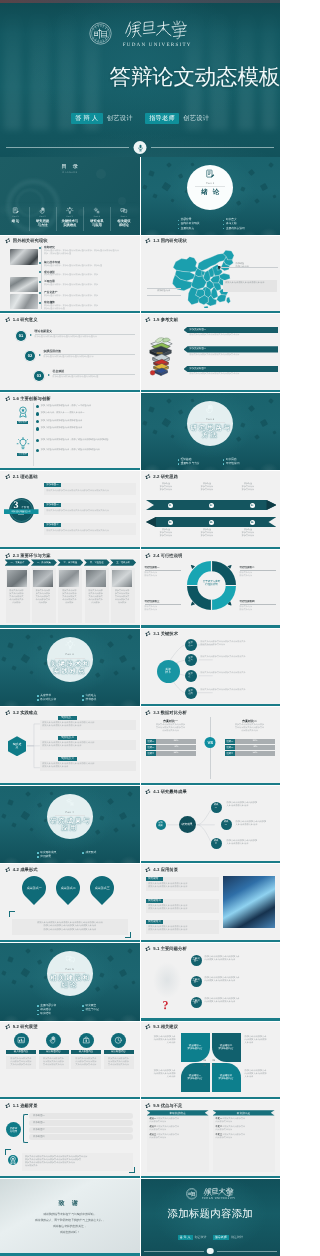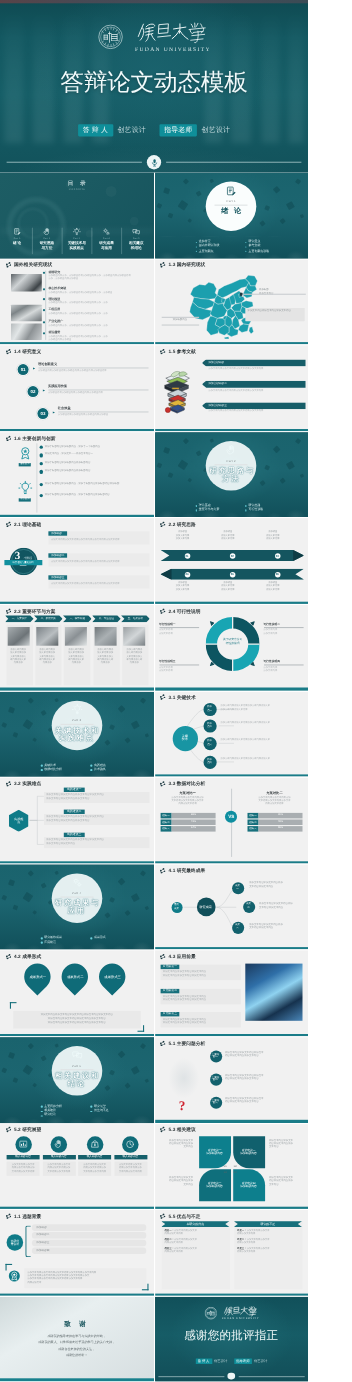--- a/index.html
+++ b/index.html
@@ -16,23 +16,23 @@
   .hero-cols{position:absolute;left:0;top:0;width:280px;height:130px;opacity:.16;filter:blur(3px);}
   .hero-cols i{position:absolute;bottom:0;top:10px;background:linear-gradient(180deg,rgba(160,205,208,.0) 0%,rgba(150,198,202,.5) 40%,rgba(175,215,218,.7) 100%);}
   .hero-glow{position:absolute;left:0;top:0;right:0;bottom:0;
         background:radial-gradient(ellipse 210px 60px at 50% 112%, rgba(140,195,200,.12), rgba(0,0,0,0) 72%);}
   .logo-wrap{position:absolute;left:0;right:0;top:19px;height:30px;display:flex;align-items:flex-start;justify-content:center;gap:9px;padding-left:1px;}
   .seal{width:23px;height:23px;flex:0 0 auto;margin-top:3px;}
   .logo-txt{display:flex;flex-direction:column;align-items:center;}
   .logo-cn{height:21px;width:66px;}
   .logo-en{font-size:5.05px;letter-spacing:1.25px;color:#dcebec;margin-top:1.5px;
       font-family:"Liberation Serif",serif;white-space:nowrap;text-indent:1.35px;}
-  .hero-title{position:absolute;left:0;right:0;top:62px;text-align:center;
+  .hero-title{position:absolute;left:0;right:0;top:62px;text-align:right;
       font-size:21.5px;line-height:30px;color:#f2fafb;letter-spacing:-0.2px;font-weight:400;
-      font-family:Liberation Mono, monospace;text-shadow:0 1px 3px rgba(0,0,0,.3);}
+      font-family:Liberation Serif, serif;text-shadow:0 1px 3px rgba(0,0,0,.3);}
   .hero-tags{position:absolute;left:0;right:0;top:113px;display:flex;justify-content:center;
       align-items:center;gap:12px;}
   .tag{display:flex;align-items:center;gap:4px;}
   .tag .k{background:#0f8f9a;color:#fff;font-size:6.2px;line-height:9px;padding:1px 4.5px;border-radius:1px;white-space:nowrap;letter-spacing:.2px;}
   .tag .v{color:#c6dcdf;font-size:6.3px;white-space:nowrap;letter-spacing:.2px;}
   .hero-div{position:absolute;left:0;right:0;top:141px;height:14px;}
   .hero-div .ln{position:absolute;top:6px;height:1px;background:rgba(225,240,240,.55);}
   .hero-div .ln.l{left:6px;width:123px;}
   .hero-div .ln.r{right:6px;width:123px;}
   .mic{position:absolute;left:50%;top:0;transform:translateX(-50%);width:13px;height:13px;
@@ -1627,21 +1627,21 @@
                 <path d="M247 27 C248 36 245 42 238 45"></path>
                 <path d="M209 43 L244 39"></path>
                 <path d="M203 55 L251 50"></path>
                 <path d="M226 38 C228 52 227 64 223 74 C221 80 218 82 214 81"></path>
                 <path d="M199 72 L245 67"></path>
               </g>
             </svg>
             <span class="end-en">FUDAN UNIVERSITY</span>
           </span>
         </div>
-        <div class="end-ttl">感谢您的批评指正</div>
+        <div class="end-ttl">添加标题内容添加</div>
         <div class="end-tags">
           <span style="display:flex;align-items:center;gap:2px">
             <span class="k">答 辩 人</span>
             <span class="v">创艺设计</span>
           </span>
           <span style="display:flex;align-items:center;gap:2px">
             <span class="k">指导老师</span>
             <span class="v">创艺设计</span>
           </span>
         </div>

